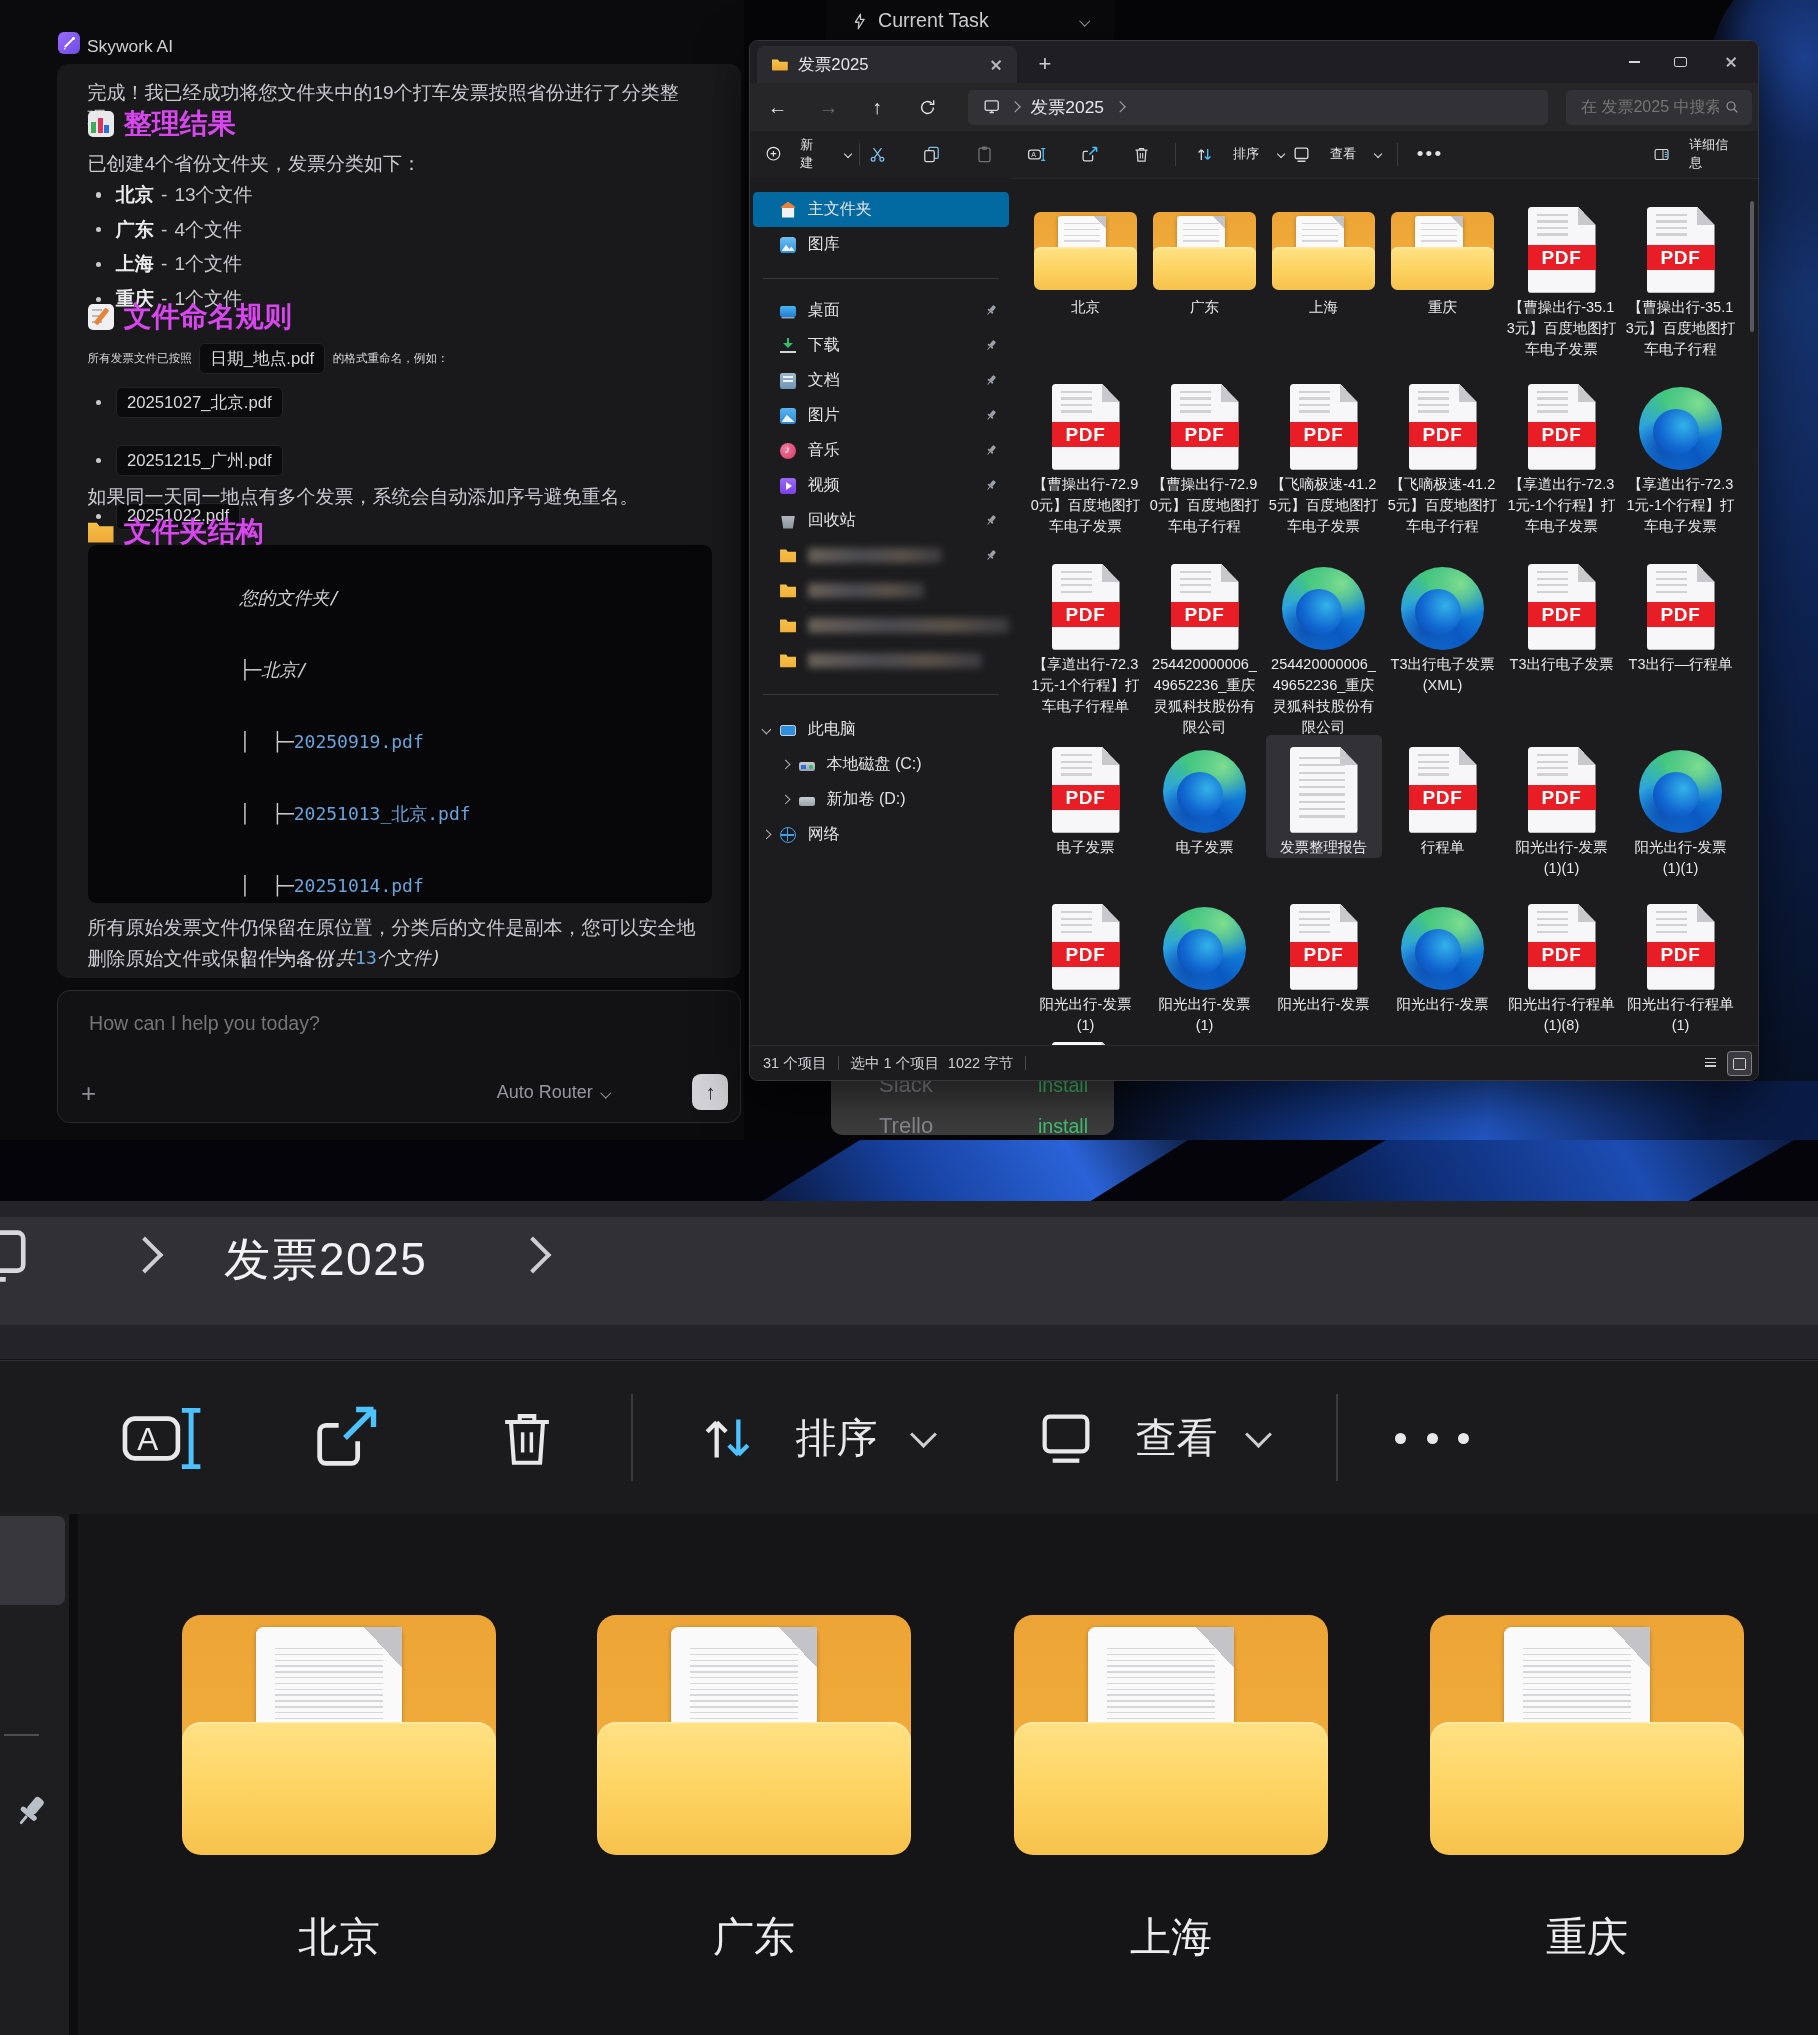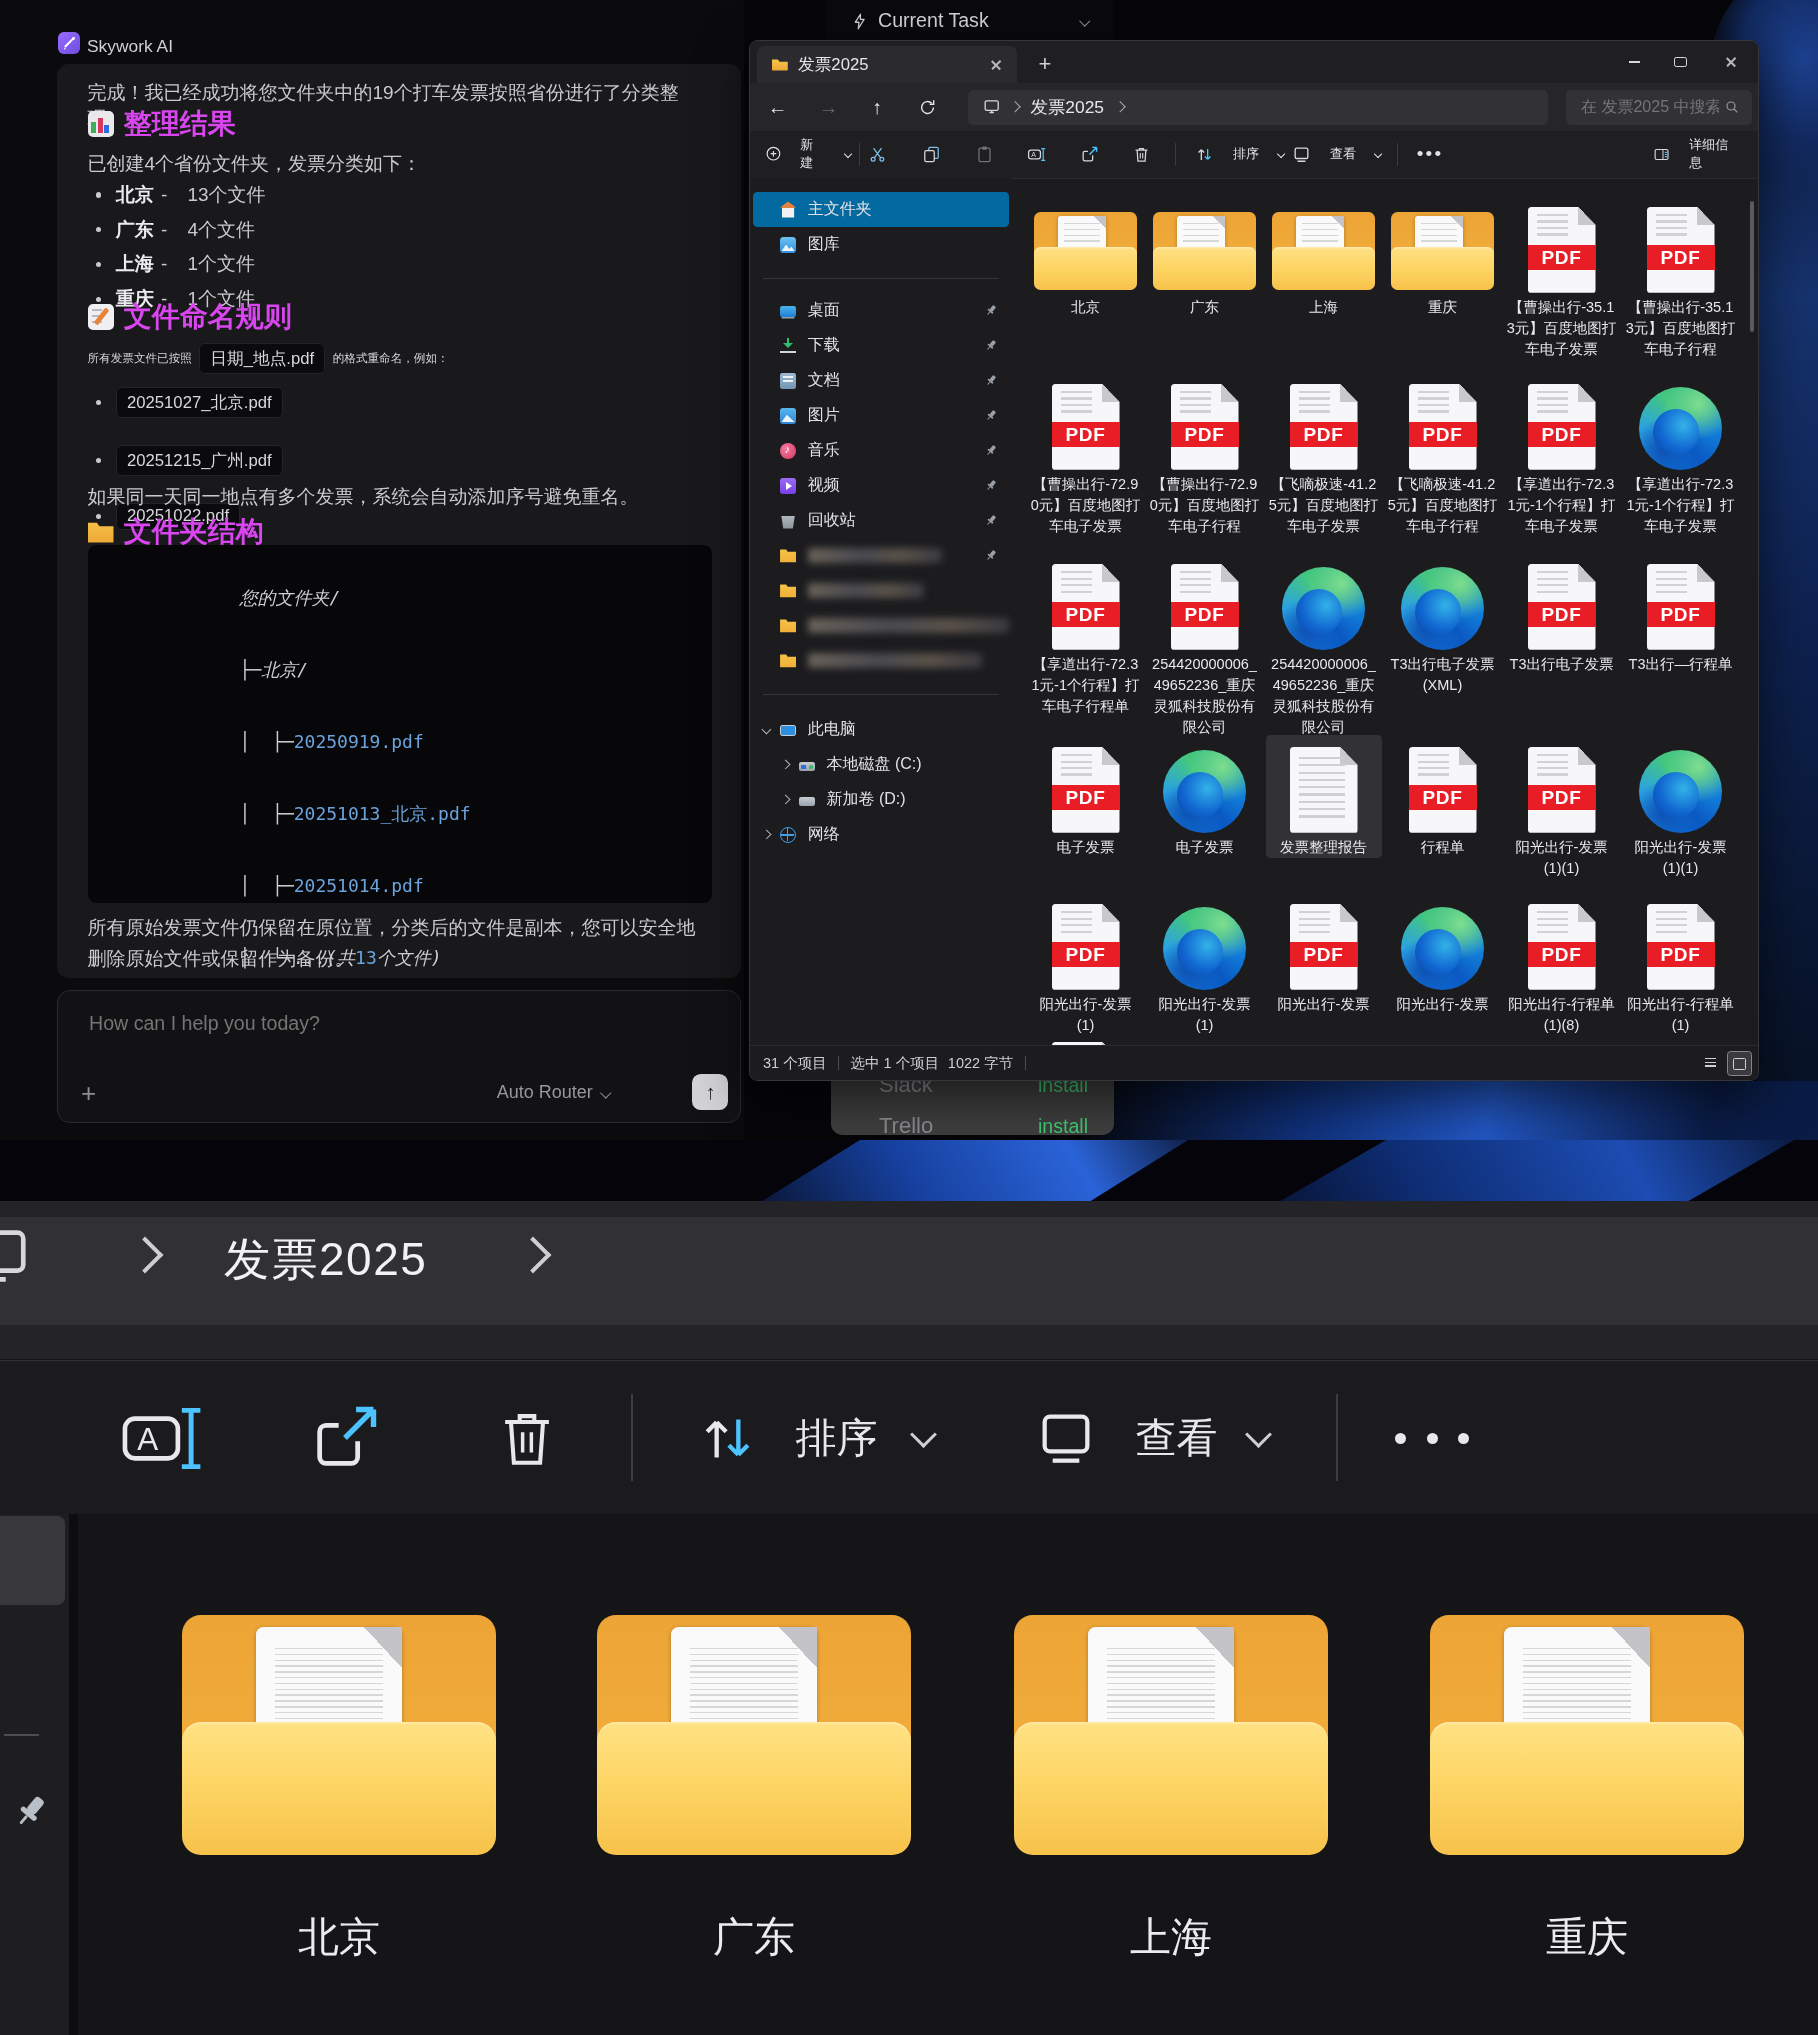--- a/index.html
+++ b/index.html
@@ -36,21 +36,21 @@
   .em-memo::before{content:"";position:absolute;left:4.4px;top:5.1px;width:10.2px;height:16px;
     background:repeating-linear-gradient(180deg,#b9b9c0 0 2.2px,transparent 2.2px 5.8px);}
   .em-folder{background:linear-gradient(180deg,#f7c34a,#eda634);
     clip-path:polygon(0 14%,36% 14%,46% 28%,100% 28%,100% 90%,0 90%);border-radius:2.9px;}
   .lead{font-size:19px;color:#c9c9cf;}
   .lead1{top:87px;} 
   .ul{display:flex;flex-direction:column;gap:8.7px;}
   .ul1{top:118px;} 
   .li{display:flex;align-items:center;font-size:19px;color:#c9c9cf;}
   .dot{width:5.1px;height:5.1px;border-radius:50%;background:#c9c9cf;margin:0 14.5px 0 8.7px;flex:none;}
-  .li b{color:#ebebef;margin-right:7.3px;} .li .cnt{margin-left:20px;}
+  .li b{color:#ebebef;margin-right:7.3px;} .li .cnt{margin-left:7px;}
   .lead2{top:279px;display:flex;align-items:center;flex-wrap:wrap;gap:7.3px;}
   .chip{background:#0b0b0e;border:0.7px solid #232328;border-radius:5.8px;padding:2.9px 10.2px;font-size:16.7px;color:#d8d8dc;}
   .ul2{top:323px;gap:27px;}
   .note{top:420px;font-size:19px;color:#c9c9cf;}
   .tree{top:481px;height:358px;background:#070709;border-radius:8.7px;padding:17.4px 22px;box-sizing:border-box;}
   .tl{font-family:"DejaVu Sans Mono","Liberation Mono",monospace;font-size:18px;line-height:24px;white-space:pre;}
   .tp{color:#cdcdd2;font-style:italic;} .tf{color:#6ba3dc;}
   .footer-note{top:849px;font-size:19px;line-height:30.5px;color:#c9c9cf;}
   .sky-input{left:57px;top:990px;width:684px;height:133px;background:#121215;border:1.5px solid #2a2a2f;border-radius:13px;box-sizing:border-box;}
   .sky-ph{position:absolute;left:29px;top:20.4px;width:436px;background:transparent;border:none;outline:none;

